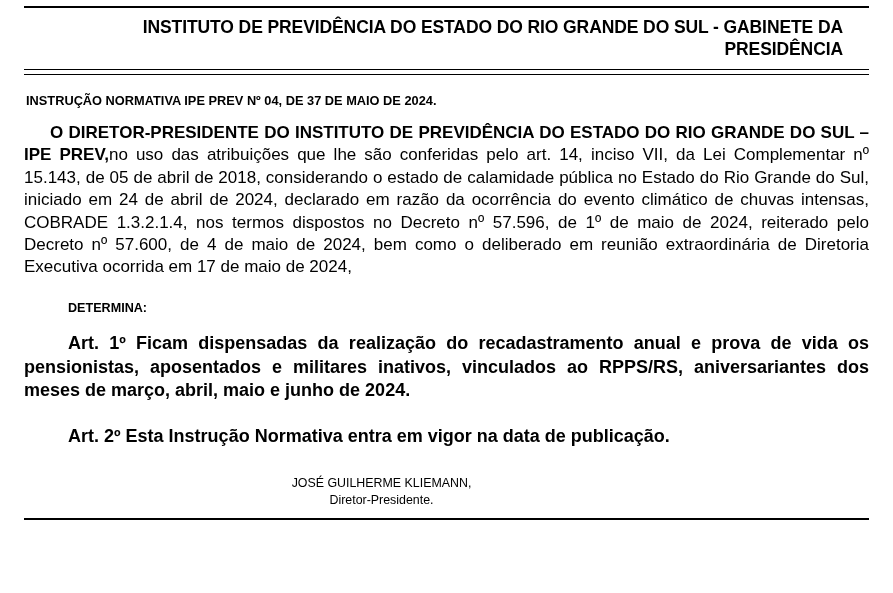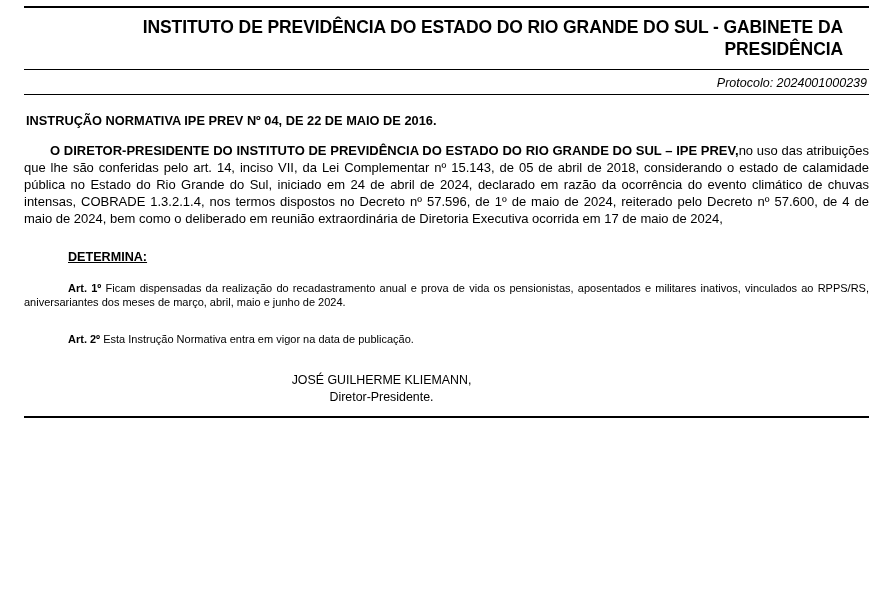--- a/index.html
+++ b/index.html
@@ -54,42 +54,42 @@
   }
   .ementa {
     width: 56%;
     margin: 14px 0 0 auto;
     text-align: justify;
     font-size: 12.4px;
     line-height: 1.32;
   }
   .para {
     text-align: justify;
-    font-size: 13px;
+    font-size: 17px;
     line-height: 1.32;
     margin-top: 14px;
   }
   .para.indent {
     text-indent: 26px;
   }
   .para b {
     font-weight: bold;
   }
   .determina {
     font-weight: bold;
     font-size: 12.6px;
     margin: 22px 0 12px 44px;
-    text-decoration: underline;
   }
   .art {
     text-align: justify;
-    font-size: 11px;
+    font-size: 18px;
     line-height: 1.32;
     margin-top: 17px;
     text-indent: 44px;
+    font-weight: bold;
   }
   .art-last {
     margin-top: 22px;
   }
   .signature {
     text-align: center;
     font-size: 12.4px;
     line-height: 1.35;
     margin-top: 26px;
     margin-left: -130px;
@@ -105,25 +105,24 @@
 <body>
 
 <div class="page">
 
   <div class="rule-top"></div>
 
   <div class="doc-title">INSTITUTO DE PREVIDÊNCIA DO ESTADO DO RIO GRANDE DO SUL - GABINETE DA PRESIDÊNCIA</div>
 
   <div class="rule-thin"></div>
 
-  <div class="protocol-row">Protocolo: 2024001000239</div>
 
   <div class="rule-thin"></div>
 
-  <div class="norm-line">INSTRUÇÃO NORMATIVA IPE PREV Nº 04, DE 22 DE MAIO DE 2016.</div>
+  <div class="norm-line">INSTRUÇÃO NORMATIVA IPE PREV Nº 04, DE 37 DE MAIO DE 2024.</div>
 
 
   <div class="para indent"><b>O DIRETOR-PRESIDENTE DO INSTITUTO DE PREVIDÊNCIA DO ESTADO DO RIO GRANDE DO SUL – IPE PREV,</b><span>no uso das atribuições que lhe são conferidas pelo art. 14, inciso VII, da Lei Complementar nº 15.143, de 05 de abril de 2018, considerando o estado de calamidade pública no Estado do Rio Grande do Sul, iniciado em 24 de abril de 2024, declarado em razão da ocorrência do evento climático de chuvas intensas, COBRADE 1.3.2.1.4, nos termos dispostos no Decreto nº 57.596, de 1º de maio de 2024, reiterado pelo Decreto nº 57.600, de 4 de maio de 2024, bem como o deliberado em reunião extraordinária de Diretoria Executiva ocorrida em 17 de maio de 2024,</span></div>
 
   <div class="determina">DETERMINA:</div>
 
   <div class="art"><b>Art. 1º</b><span> Ficam dispensadas da realização do recadastramento anual e prova de vida os pensionistas, aposentados e militares inativos, vinculados ao RPPS/RS, aniversariantes dos meses de março, abril, maio e junho de 2024.</span></div>
 
 
   <div class="art art-last"><b>Art. 2º</b><span> Esta Instrução Normativa entra em vigor na data de publicação.</span></div>

